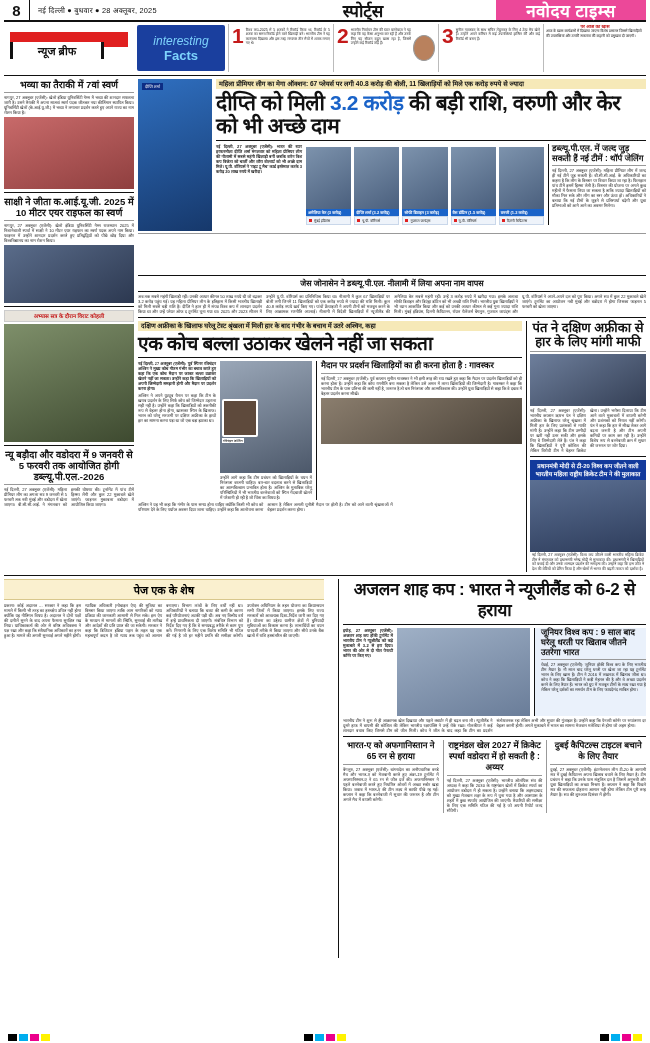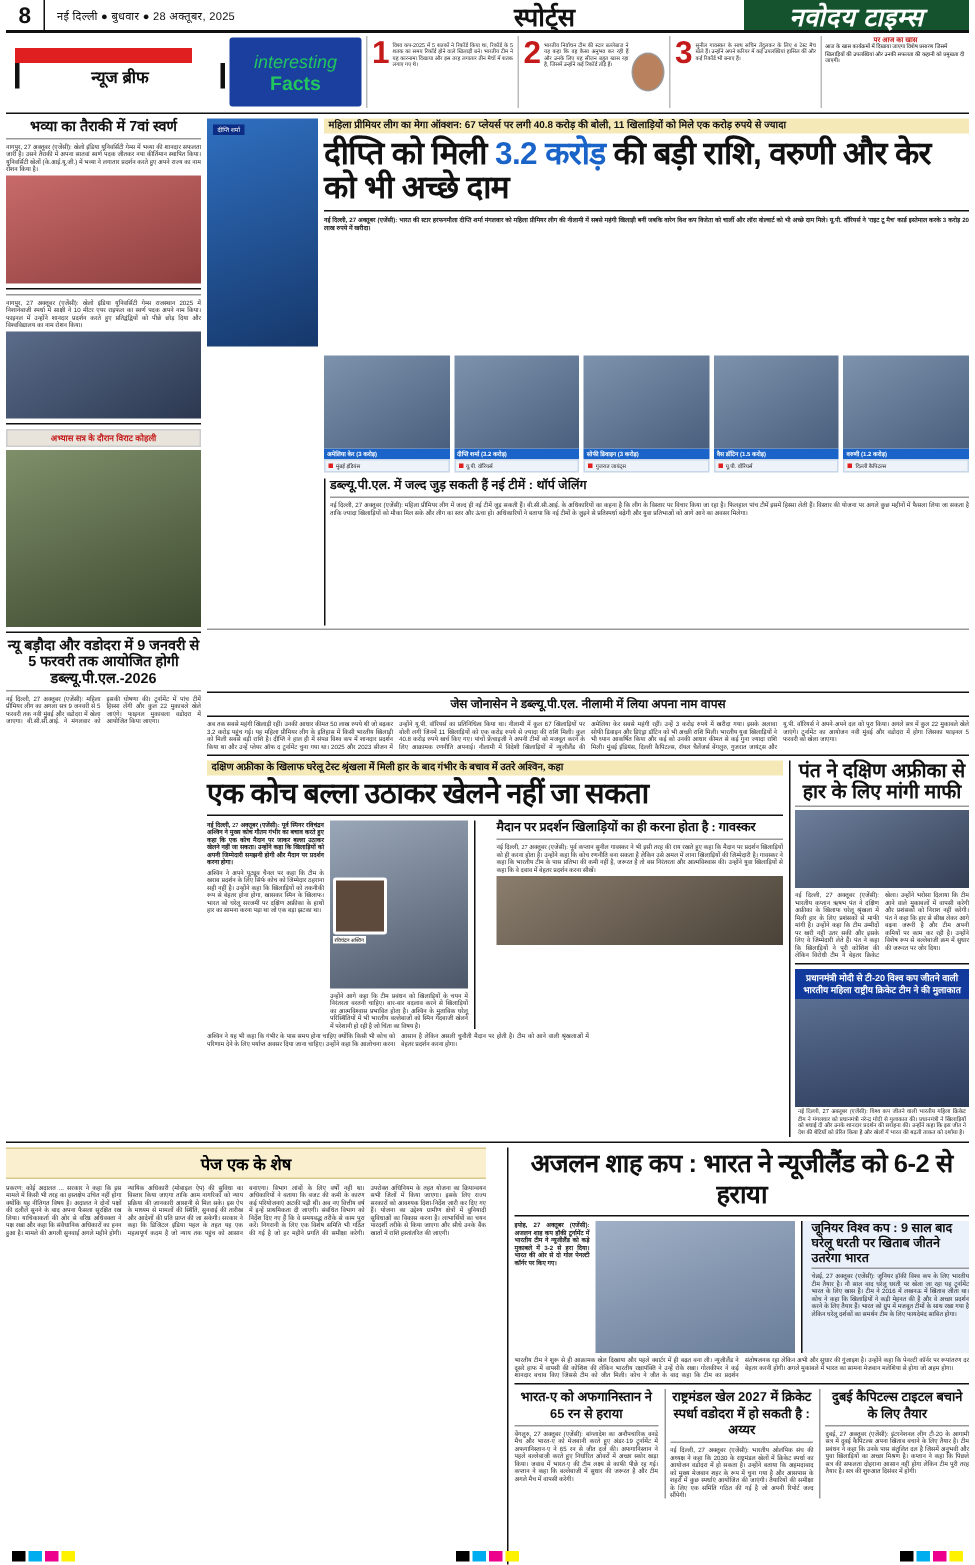--- a/index.html
+++ b/index.html
@@ -20,37 +20,37 @@
   }
   .dateline {
     flex:0 0 200px; display:flex; align-items:center; padding-left:8px;
     font-size:7.4px; color:#111; letter-spacing:.2px;
   }
   .section-title {
     flex:1; display:flex; align-items:center; justify-content:center;
     font-size:17px; font-weight:bold; color:#111;
   }
   .brand {
-    flex:0 0 150px; background:#14532d; display:flex; align-items:center; justify-content:center;font-style:italic;
+    flex:0 0 150px; background:#ec4899; display:flex; align-items:center; justify-content:center;
   }
   .brand span { color:#fff; font-size:17px; font-weight:bold; letter-spacing:.5px; }
 
   
   .topstrip { display:flex; height:48px; margin-top:2px; }
   .nb-badge {
     flex:0 0 130px; position:relative; display:flex; align-items:center; padding-top:4px;
   }
   .nb-badge .bar { position:absolute; left:6px; top:8px; width:118px; height:15px; background:#e02020; }
   .nb-badge .lbl {
-    position:relative; z-index:2; width:140px; margin-left:6px; text-align:center;
+    position:relative; z-index:2; width:94px; margin-left:6px; text-align:center;
     font-size:11px; font-weight:bold; color:#111; background:#fff; padding:1px 0;
     border-left:3px solid #111; border-right:3px solid #111;
   }
   .facts {
-    flex:0 0 88px; background:#1a3f9e; color:#22c55e; display:flex; flex-direction:column;
+    flex:0 0 88px; background:#1a3f9e; color:#7dd3fc; display:flex; flex-direction:column;
     align-items:center; justify-content:center; margin:1px 3px; border-radius:2px;
   }
   .facts .f1 { font-size:12px; font-style:italic; }
   .facts .f2 { font-size:13px; font-weight:bold; }
   .fact-item { flex:1; display:flex; gap:2px; padding:2px 3px; border-left:1px solid #bbb; position:relative; }
   .fact-item .n { font-size:21px; font-weight:bold; color:#c41a1a; line-height:20px; }
   .fact-item .t { font-size:3.6px; line-height:4.4px; color:#222; flex:1; text-align:justify; padding-top:2px; }
   .fact-item .ph { width:22px; height:26px; border-radius:50%; background:#b9815d; align-self:center; border:1px solid #999; }
   .tvbox { flex:0 0 86px; border-left:1px solid #bbb; padding:1px 2px; }
   .tvbox .tvh { display:flex; align-items:center; gap:3px; }
@@ -153,20 +153,21 @@
   <div class="body-grid">
 
     <div class="col-left">
 
       <div class="hl-s">भव्या का तैराकी में 7वां स्वर्ण</div>
       <div class="rule-thin"></div>
       <div class="body-t">नागपुर, 27 अक्तूबर (एजेंसी): खेलो इंडिया यूनिवर्सिटी गेम्स में भव्या की शानदार सफलता जारी है। उसने तैराकी में अपना सातवां स्वर्ण पदक जीतकर नया कीर्तिमान स्थापित किया। यूनिवर्सिटी खेलों (के.आई.यू.जी.) में भव्या ने लगातार प्रदर्शन करते हुए अपने राज्य का नाम रोशन किया है।</div>
       <div class="ph-box" style="height:72px;margin-top:2px;background:linear-gradient(160deg,#c86a6a,#8f3f3f);"></div>
 
       <div class="rule"></div>
+      <div class="hl-s">साक्षी ने जीता क.आई.यू.जी. 2025 में 10 मीटर एयर राइफल का स्वर्ण</div>
       <div class="rule-thin"></div>
       <div class="body-t">नागपुर, 27 अक्तूबर (एजेंसी): खेलो इंडिया यूनिवर्सिटी गेम्स राजस्थान 2025 में निशानेबाजी स्पर्धा में साक्षी ने 10 मीटर एयर राइफल का स्वर्ण पदक अपने नाम किया। फाइनल में उन्होंने शानदार प्रदर्शन करते हुए प्रतिद्वंद्वियों को पीछे छोड़ दिया और विश्वविद्यालय का नाम रोशन किया।</div>
       <div class="ph-box" style="height:58px;margin-top:2px;background:linear-gradient(150deg,#5a6c8a,#2c3850);"></div>
 
       <div class="rule"></div>
       <div class="redcap">अभ्यास सत्र के दौरान विराट कोहली</div>
       <div class="ph-box" style="height:118px;margin-top:2px;background:linear-gradient(160deg,#7e8f6a,#3e4a30);"></div>
 
       <div class="rule"></div>
       <div class="hl-s">न्यू बड़ौदा और वडोदरा में 9 जनवरी से 5 फरवरी तक आयोजित होगी डब्ल्यू.पी.एल.-2026</div>
@@ -184,21 +185,21 @@
           </div>
         </div>
 
         <div style="flex:1;">
           <div class="kicker">महिला प्रीमियर लीग का मेगा ऑक्शन: 67 प्लेयर्स पर लगी 40.8 करोड़ की बोली, 11 खिलाड़ियों को मिले एक करोड़ रुपये से ज्यादा</div>
           <div style="margin-top:2px;">
             <span class="hl-xl">दीप्ति को मिली </span><span class="hl-xl" style="color:#1a63c8;">3.2 करोड़</span><span class="hl-xl"> की बड़ी राशि, वरुणी और केर को भी अच्छे दाम</span>
           </div>
           <div class="rule"></div>
 
-          <div style="display:flex;gap:4px;flex-direction:column;">
+          <div style="display:flex;gap:4px;">
             <div style="flex:0 0 86px;" class="body-t lead">नई दिल्ली, 27 अक्तूबर (एजेंसी): भारत की स्टार हरफनमौला दीप्ति शर्मा मंगलवार को महिला प्रीमियर लीग की नीलामी में सबसे महंगी खिलाड़ी बनीं जबकि वारेन विश कप विजेता को चार्ली और लॉरा वोल्वार्ट को भी अच्छे दाम मिले। यू.पी. वॉरियर्स ने 'राइट टू मैच' कार्ड इस्तेमाल करके 3 करोड़ 20 लाख रुपये में खरीदा।</div>
             <div style="flex:1;">
               <div class="players">
                 <div class="pcard">
                   <div class="img"></div>
                   <div class="nm">अमेलिया केर (3 करोड़)</div>
                   <div class="sub">मुंबई इंडियंस</div>
                 </div>
                 <div class="pcard">
                   <div class="img"></div>
@@ -259,21 +260,21 @@
               <div class="body-t lead">नई दिल्ली, 27 अक्तूबर (एजेंसी): पूर्व स्पिनर रविचंद्रन अश्विन ने मुख्य कोच गौतम गंभीर का बचाव करते हुए कहा कि एक कोच मैदान पर जाकर बल्ला उठाकर खेलने नहीं जा सकता। उन्होंने कहा कि खिलाड़ियों को अपनी जिम्मेदारी समझनी होगी और मैदान पर प्रदर्शन करना होगा।</div>
               <div class="body-t" style="margin-top:2px;">अश्विन ने अपने यूट्यूब चैनल पर कहा कि टीम के खराब प्रदर्शन के लिए सिर्फ कोच को जिम्मेदार ठहराना सही नहीं है। उन्होंने कहा कि खिलाड़ियों को तकनीकी रूप से बेहतर होना होगा, खासकर स्पिन के खिलाफ। भारत को घरेलू सरजमीं पर दक्षिण अफ्रीका के हाथों हार का सामना करना पड़ा था जो एक बड़ा झटका था।</div>
             </div>
             <div style="flex:0 0 92px;">
               <div class="ph-box" style="height:112px;background:linear-gradient(160deg,#9aa7b8,#4c586a);position:relative;">
                 <div style="position:absolute;left:2px;bottom:36px;width:36px;height:38px;background:#5e4a3c;border:2px solid #fff;border-radius:2px;"></div>
                 <div style="position:absolute;left:2px;bottom:30px;font-size:3.4px;background:#fff;padding:0 1px;">रविचंद्रन अश्विन</div>
               </div>
               <div class="body-t" style="margin-top:2px;">उन्होंने आगे कहा कि टीम प्रबंधन को खिलाड़ियों के चयन में निरंतरता बरतनी चाहिए। बार-बार बदलाव करने से खिलाड़ियों का आत्मविश्वास प्रभावित होता है। अश्विन के मुताबिक घरेलू परिस्थितियों में भी भारतीय बल्लेबाजों को स्पिन गेंदबाजी खेलने में परेशानी हो रही है जो चिंता का विषय है।</div>
             </div>
-            <div style="flex:1;border-left:1px solid #111;padding-left:14px;">
+            <div style="flex:1;border-left:1px solid #111;padding-left:4px;">
               <div class="hl-m" style="font-size:8.4px;line-height:9.6px;">मैदान पर प्रदर्शन खिलाड़ियों का ही करना होता है : गावस्कर</div>
               <div class="rule-thin"></div>
               <div class="body-t">नई दिल्ली, 27 अक्तूबर (एजेंसी): पूर्व कप्तान सुनील गावस्कर ने भी इसी तरह की राय रखते हुए कहा कि मैदान पर प्रदर्शन खिलाड़ियों को ही करना होता है। उन्होंने कहा कि कोच रणनीति बना सकता है लेकिन उसे अमल में लाना खिलाड़ियों की जिम्मेदारी है। गावस्कर ने कहा कि भारतीय टीम के पास प्रतिभा की कमी नहीं है, जरूरत है तो बस निरंतरता और आत्मविश्वास की। उन्होंने युवा खिलाड़ियों से कहा कि वे दबाव में बेहतर प्रदर्शन करना सीखें।</div>
               <div class="ph-box" style="height:46px;margin-top:2px;background:linear-gradient(150deg,#8b7e6e,#4a4238);"></div>
             </div>
           </div>
           <div class="body-t c3" style="margin-top:2px;">अश्विन ने यह भी कहा कि गंभीर के पास समय होना चाहिए क्योंकि किसी भी कोच को परिणाम देने के लिए पर्याप्त अवसर दिया जाना चाहिए। उन्होंने कहा कि आलोचना करना आसान है लेकिन असली चुनौती मैदान पर होती है। टीम को आने वाली श्रृंखलाओं में बेहतर प्रदर्शन करना होगा।</div>
         </div>
 
         <div style="flex:0 0 120px;border-left:1px solid #111;padding-left:3px;">

